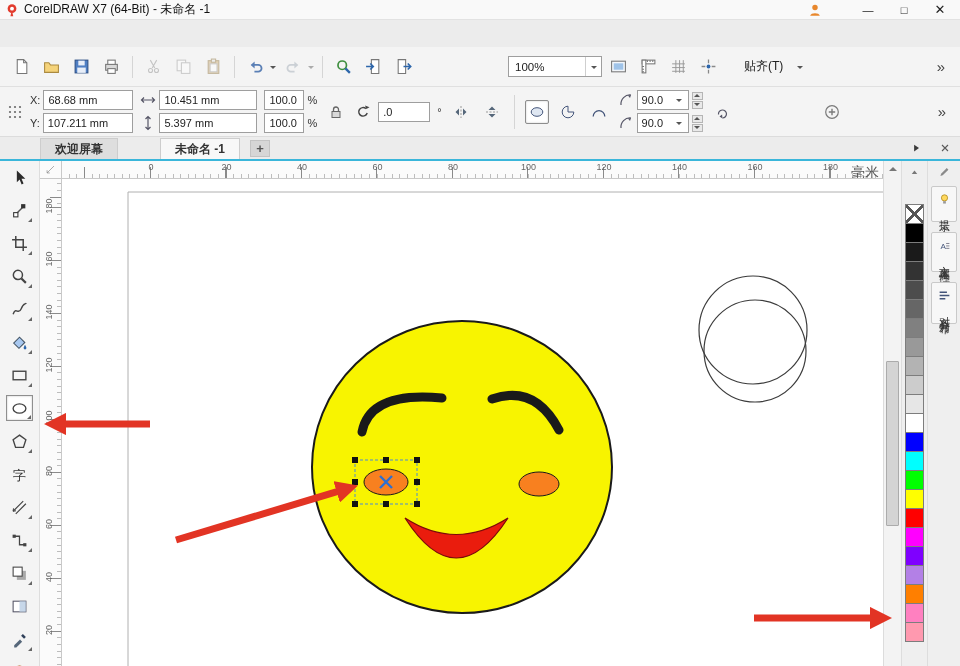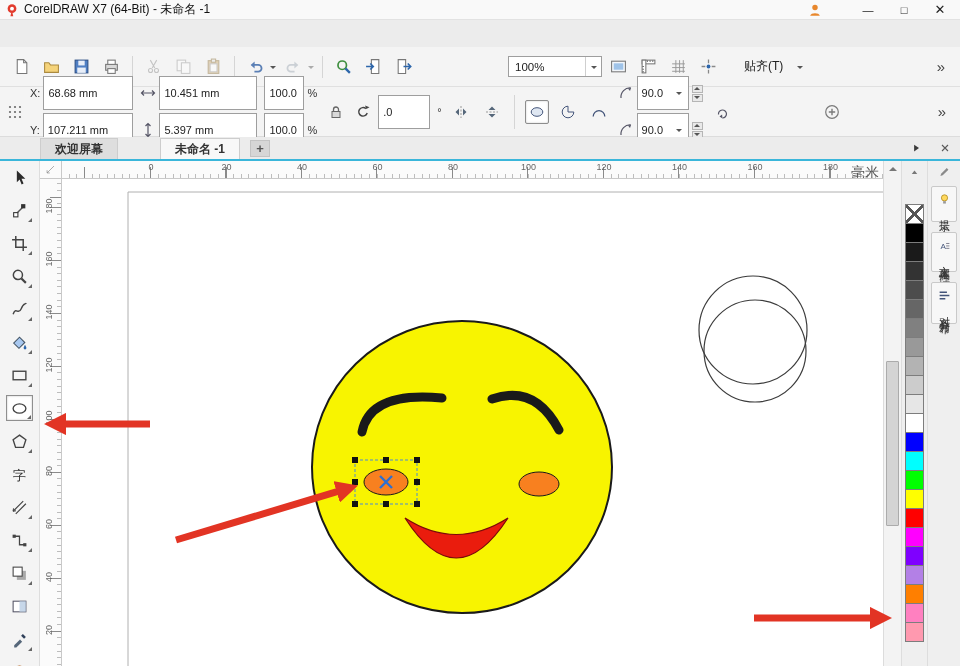--- a/index.html
+++ b/index.html
@@ -37,21 +37,21 @@
   .combo-arr { margin-left:auto; width:16px; height:100%; border-left:1px solid #cfcfcf; display:flex; align-items:center; justify-content:center; }
   .combo-arr::after { content:''; border:3.5px solid transparent; border-top-color:#555; margin-top:4px; }
   .snap-btn { margin-left:12px; font-size:12px; display:flex; align-items:center; gap:12px; padding:3px 7px; }
   .toverflow { margin-left:auto; font-size:15px; color:#444; padding:0 7px; }
 
   
   .propbar { position:absolute; top:87px; left:0; right:0; height:50px; background:#f4f4f4; border-bottom:1px solid #dcdcdc; display:flex; align-items:center; gap:7px; padding:0 7px; font-size:11px; }
   .pcol { display:flex; flex-direction:column; gap:3px; }
   .prow { display:flex; align-items:center; gap:3px; }
   .plab { color:#333; }
-  .field { background:#fff; border:1px solid #9e9e9e; height:17px; display:flex; align-items:center; padding:16px 4px; font-size:11px; white-space:nowrap; }
+  .field { background:#fff; border:1px solid #9e9e9e; height:17px; display:flex; align-items:center; padding:9px 4px; font-size:11px; white-space:nowrap; }
   .w90{width:90px}.w74{width:98px}.w46{width:40px}.w52{width:52px}
   .field .dd-arr{ margin-left:auto; }
   .pbtn { position:relative; width:24px; height:24px; display:flex; align-items:center; justify-content:center; border-radius:2px; }
   .pbtn.pressed { background:#fff; border:1px solid #8d8d8d; box-shadow:inset 0 0 2px #c5c5c5; }
   .psep { width:1px; height:34px; background:#d5d5d5; margin:0 3px; }
   .spinner { display:flex; flex-direction:column; gap:1px; }
   .sp { width:11px; height:8px; background:#e9e9e9; border:1px solid #b5b5b5; display:flex; align-items:center; justify-content:center; }
   .sp.up::after { content:''; border:3px solid transparent; border-bottom-color:#555; margin-bottom:3px; }
   .sp.dn::after { content:''; border:3px solid transparent; border-top-color:#555; margin-top:3px; }
   .ml-auto { margin-left:auto; }

